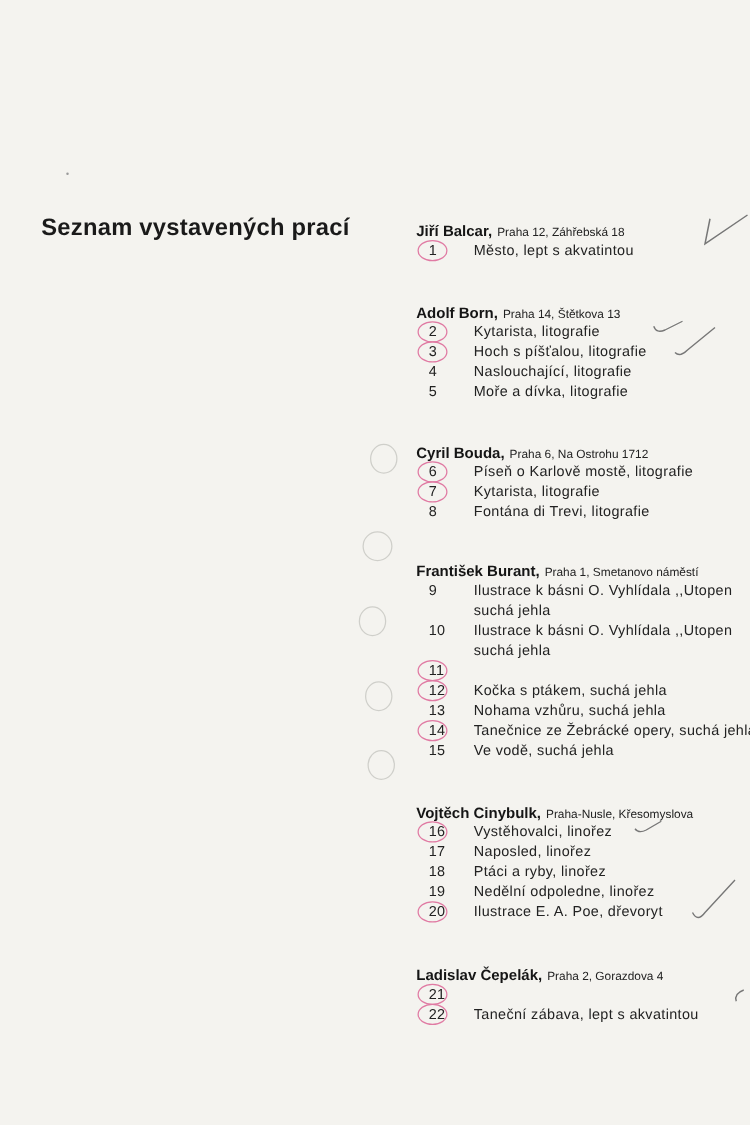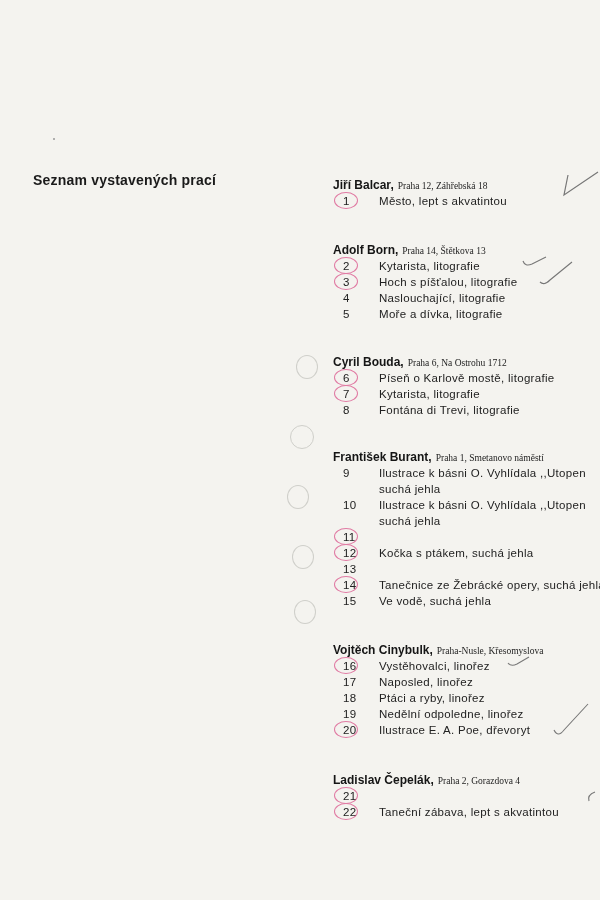--- a/index.html
+++ b/index.html
@@ -6,31 +6,31 @@
   body {
     width:600px; height:900px; overflow:hidden;
     background:#f4f3ef;
     font-family:"DejaVu Sans", sans-serif;
     color:#1c1c1c;
     position:relative;
   }
   .page-title {
     position:absolute; left:33px; top:172px;
     font-family:"Liberation Sans", sans-serif;
-    font-weight:bold; font-size:14px; letter-spacing:0.2px;
+    font-weight:bold; font-size:19px; letter-spacing:0.2px;
     color:#1a1a1a;
   }
   .list { position:absolute; left:333px; top:0; width:300px; }
   .artist { position:absolute; left:0; width:300px; }
   .artist-head { white-space:nowrap; height:18px; line-height:18px; }
   .artist-name {
     font-family:"Liberation Sans", sans-serif; font-weight:bold; font-size:12px; color:#151515;
   }
   .artist-addr {
-    font-family:Liberation Serif, serif; font-size:9.5px; color:#222; margin-left:4px;margin-top:36px;
+    font-family:Liberation Sans, sans-serif; font-size:9.5px; color:#222; margin-left:4px;margin-top:36px;
   }
   .work { position:relative; height:16px; line-height:16px; font-family:"Liberation Sans", sans-serif; font-size:11.5px; white-space:nowrap; letter-spacing:0.3px; }
   .work .num { position:absolute; left:10px; width:20px; text-align:left; color:#222; }
   .work .title { position:absolute; left:46px; color:#222;text-align:center; }
   .work.cont { }
   .circle {
     position:absolute; left:1px; top:-1px; width:24px; height:17px;
     border:1.5px solid #e07aa3; border-radius:50%; box-sizing:border-box;
   }
   .check { position:absolute; }
@@ -123,20 +123,21 @@
         <span class="circle"></span>
         <span class="num">11</span>
       </div>
     <div class="work">
         <span class="circle"></span>
         <span class="num">12</span>
         <span class="title">Kočka s ptákem, suchá jehla</span>
       </div>
     <div class="work">
         <span class="num">13</span>
+        <span class="title">Nohama vzhůru, suchá jehla</span>
       </div>
     <div class="work">
         <span class="circle"></span>
         <span class="num">14</span>
         <span class="title">Tanečnice ze Žebrácké opery, suchá jehla</span>
       </div>
     <div class="work">
         <span class="num">15</span>
         <span class="title">Ve vodě, suchá jehla</span>
       </div>

